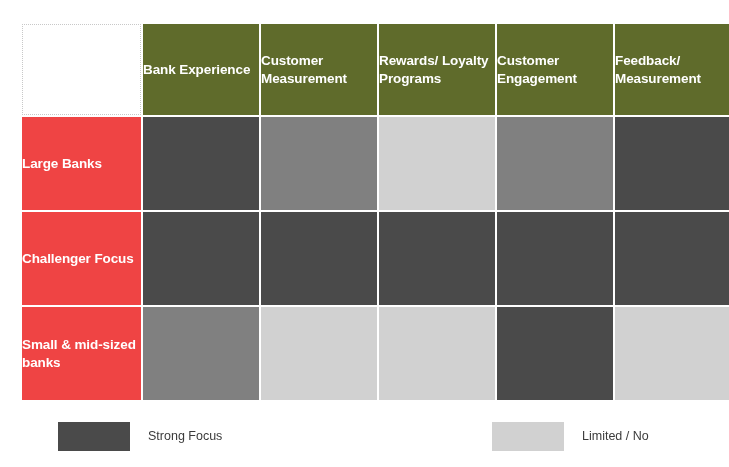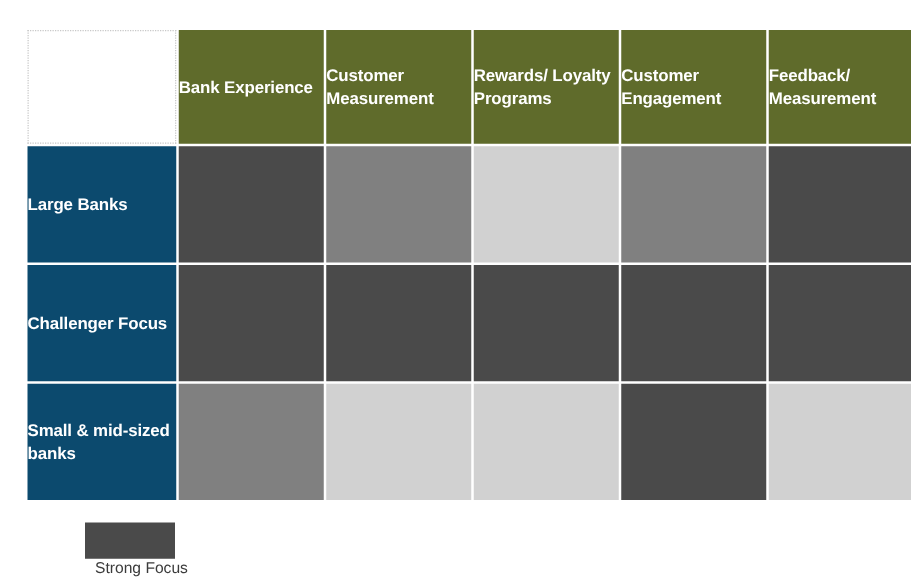--- a/index.html
+++ b/index.html
@@ -56,21 +56,21 @@
     background: #5F6B2B;
     color: #ffffff;
     font-weight: bold;
     font-size: 13.5px;
     line-height: 1.28;
     padding: 0 0 0 10px;
     letter-spacing: -0.1px;
   }
 
   .row-head {
-    background: #0c4a6e;
+    background: #ef4444;
     color: #ffffff;
     font-weight: bold;
     font-size: 13.5px;
     line-height: 1.28;
     padding: 0 6px 0 10px;
     letter-spacing: -0.1px;
     margin-top: 32px;
   }
 
   .cell-strong  { background: #4A4A4A; }
@@ -84,21 +84,20 @@
     top: 418px;
     width: 729px;
     height: 49px;
   }
   .legend-item {
     position: absolute;
     top: 0;
     height: 36px;
     display: flex;
     align-items: center;
-    flex-direction: column;
   }
   .legend-swatch {
     width: 72px;
     height: 29px;
     flex: 0 0 auto;
   }
   .legend-label {
     margin-left: 18px;
     font-size: 12.5px;
     color: #3b3b3b;
@@ -159,13 +158,17 @@
       </tr>
     </tbody>
   </table>
 </div>
 
 <div id="legend">
   <div class="legend-item" id="legend-item-0">
     <div class="legend-swatch" style="background:#4A4A4A"></div>
     <div class="legend-label">Strong Focus</div>
   </div>
+  <div class="legend-item" id="legend-item-2">
+    <div class="legend-swatch" style="background:#D1D1D1"></div>
+    <div class="legend-label">Limited / No</div>
+  </div>
 </div>
 
 </body></html>

